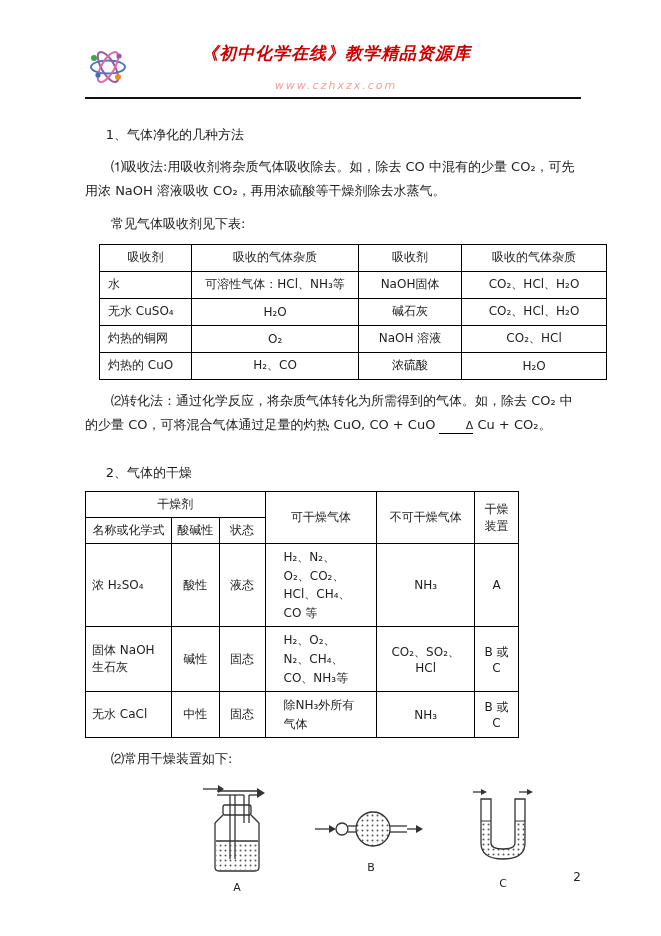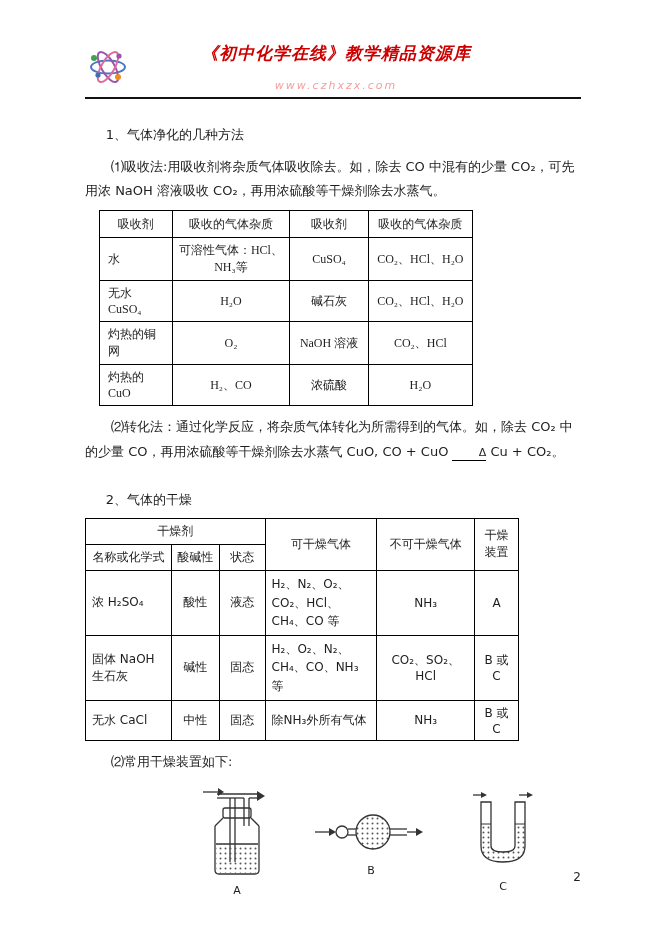--- a/index.html
+++ b/index.html
@@ -22,29 +22,29 @@
 
   .eq { white-space:nowrap; }
   .eq-delta {
     display:inline-block; min-width:34px; text-align:center;
     border-bottom:1.5px solid #000; font-size:11px; line-height:1;
     padding-bottom:2px; margin:0 4px; vertical-align:baseline;
   }
 
   .tbl { border-collapse:collapse; font-size:12px; }
   .tbl th, .tbl td { border:1px solid #000; text-align:center; padding:4px 4px; font-weight:normal; vertical-align:middle; }
-  .tbl1 { margin:7px 0 8px 14px; width:374px;font-family:Liberation Serif, serif; }
+  .tbl1 { margin:7px 0 8px 14px; width:508px; }
   .tbl1 th, .tbl1 td { height:27px; }
   .tbl1 td.c1 { text-align:left; padding-left:8px; }
   .tbl2 { margin:7px 0 8px 0; width:434px;border-radius:28px; }
   .tbl2 th { height:26px; }
   .tbl2 td { height:30px; }
   .tbl2 tr.tall td { height:50px; }
   .tbl2 td.name { text-align:left; padding-left:6px; }
-  .tbl2 td.gases { text-align:left; padding:4px 6px; line-height:1.55; }
+  .tbl2 td.gases { text-align:left; padding:4px 18px; line-height:1.55; }
 
   .figures { display:flex; align-items:center; gap:44px; margin:12px 0 2px 118px; }
   .fig { text-align:center; }
   .fig-label { font-size:11px; margin-top:2px; }
   .page-num { position:absolute; right:80px; bottom:52px; font-size:12px; }
 </style>
 </head>
 <body>
 
 <div class="page">
@@ -65,39 +65,40 @@
         </svg>
       </span>
       <div class="header-text">
         <div class="doc-title">《初中化学在线》教学精品资源库</div>
         <div class="doc-site">www.czhxzx.com</div>
       </div>
     </header>
 
     <p class="sec-title">1、气体净化的几种方法</p>
     <p class="para">⑴吸收法:用吸收剂将杂质气体吸收除去。如，除去 CO 中混有的少量 CO₂，可先用浓 NaOH 溶液吸收 CO₂，再用浓硫酸等干燥剂除去水蒸气。</p>
+    <p class="para">常见气体吸收剂见下表:</p>
 
     <table class="tbl tbl1">
       <colgroup>
         <col style="width:84px">
           <col style="width:152px">
           <col style="width:94px">
           <col style="width:132px">
       </colgroup>
       <tbody>
           <tr>
         <th>吸收剂</th>
         <th>吸收的气体杂质</th>
         <th>吸收剂</th>
         <th>吸收的气体杂质</th>
       </tr>
       <tr>
         <td class="c1">水</td>
         <td>可溶性气体：HCl、NH₃等</td>
-        <td>CuSO₄</td>
+        <td>NaOH固体</td>
         <td>CO₂、HCl、H₂O</td>
       </tr>
       <tr>
         <td class="c1">无水 CuSO₄</td>
         <td>H₂O</td>
         <td>碱石灰</td>
         <td>CO₂、HCl、H₂O</td>
       </tr>
       <tr>
         <td class="c1">灼热的铜网</td>
@@ -107,21 +108,21 @@
       </tr>
       <tr>
         <td class="c1">灼热的 CuO</td>
         <td>H₂、CO</td>
         <td>浓硫酸</td>
         <td>H₂O</td>
       </tr>
     </tbody>
       </table>
 
-    <p class="para"><span>⑵转化法：通过化学反应，将杂质气体转化为所需得到的气体。如，除去 CO₂ 中的少量 CO，再用浓硫酸等干燥剂除去水蒸气 CuO, </span><span class="eq"><span>CO + CuO</span><span class="eq-delta">Δ</span><span>Cu + CO₂。</span></span></p>
+    <p class="para"><span>⑵转化法：通过化学反应，将杂质气体转化为所需得到的气体。如，除去 CO₂ 中的少量 CO，可将混合气体通过足量的灼热 CuO, </span><span class="eq"><span>CO + CuO</span><span class="eq-delta">Δ</span><span>Cu + CO₂。</span></span></p>
 
     <p class="sec-title">2、气体的干燥</p>
 
     <table class="tbl tbl2">
       <colgroup>
         <col style="width:86px">
           <col style="width:48px">
           <col style="width:46px">
           <col style="width:112px">
           <col style="width:98px">

